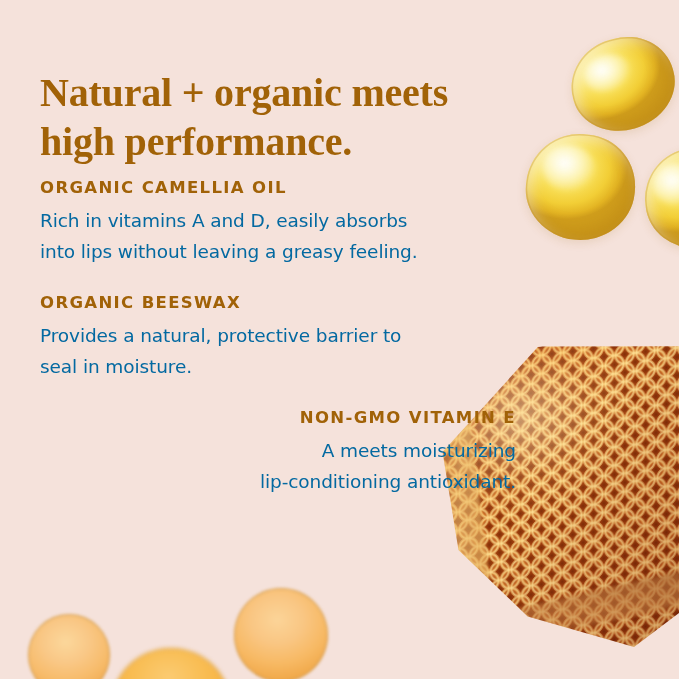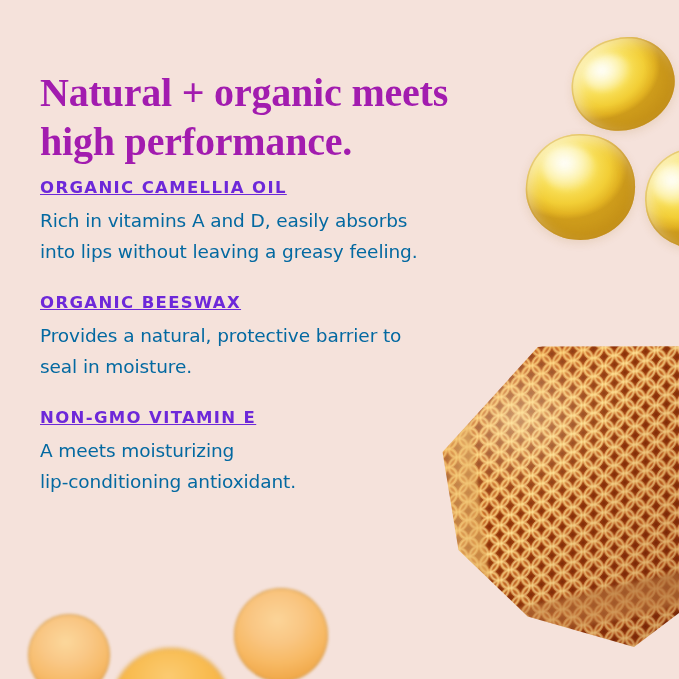--- a/index.html
+++ b/index.html
@@ -175,39 +175,38 @@
   }
   #headline {
     position: absolute;
     left: 40px;
     top: 42px;
     width: 470px;
     font-family: "Liberation Serif", "DejaVu Serif", serif;
     font-size: 40px;
     line-height: 1.22;
     letter-spacing: -0.2px;
-    color: #a21caf;
+    color: #a16207;
     white-space: pre-line;
   }
   #features {
     position: absolute;
     left: 40px;
     top: 178px;
     width: 476px;
   }
   .feature { margin-bottom: 26px; }
-  .feature:last-child { margin-bottom: 0; }
+  .feature:last-child { margin-bottom: 0; text-align: right; }
   .feature-title {
     font-family: "DejaVu Sans", "Liberation Sans", sans-serif;
     font-size: 16.5px;
     font-weight: bold;
     letter-spacing: 1.35px;
-    color: #6d28d9;
+    color: #a16207;
     margin-bottom: 9px;
-    text-decoration: underline;
   }
   .feature-desc {
     font-family: "DejaVu Sans", "Liberation Sans", sans-serif;
     font-size: 18.5px;
     line-height: 1.65;
     letter-spacing: -0.1px;
     color: #0369a1;
     white-space: pre-line;
   }
 </style>

